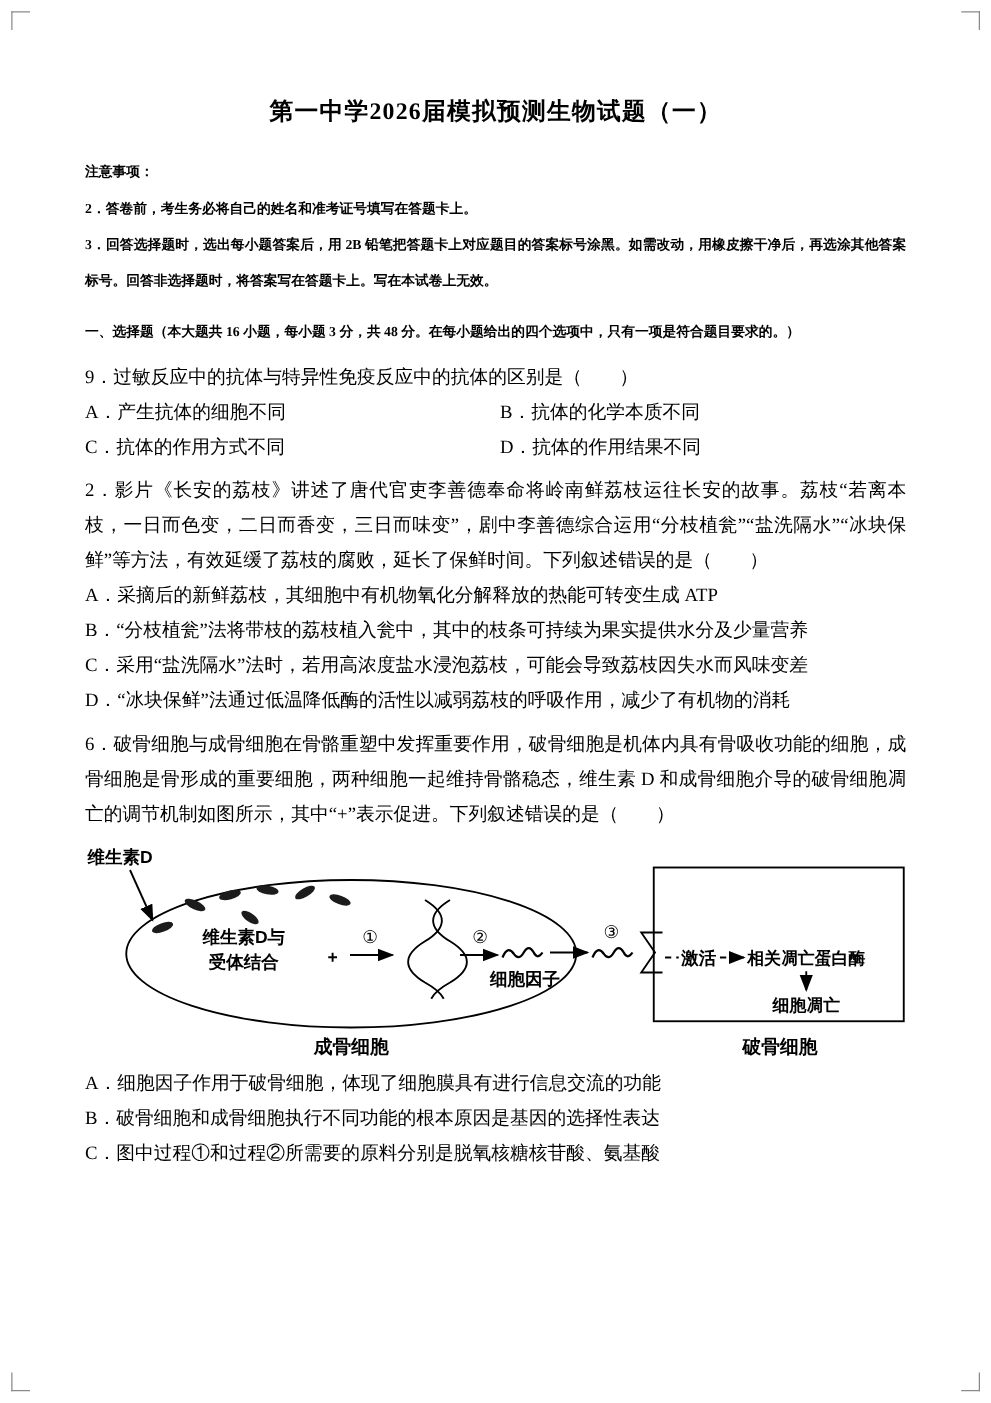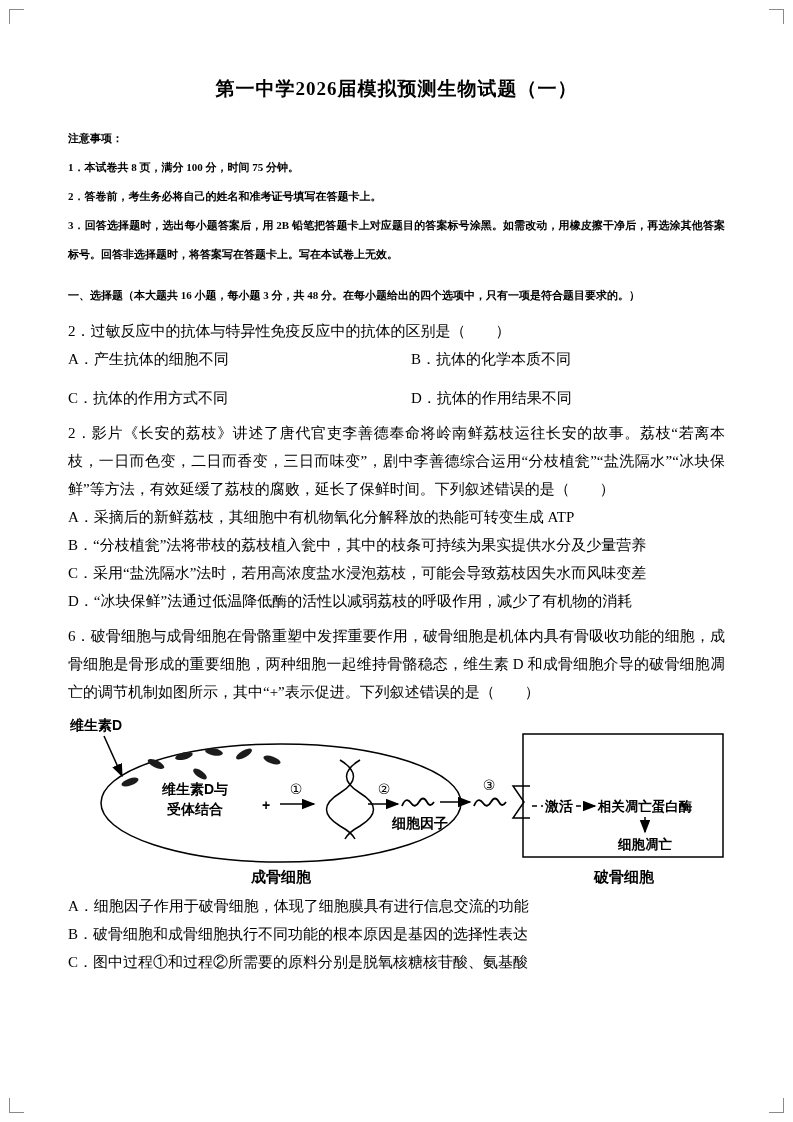--- a/index.html
+++ b/index.html
@@ -17,21 +17,21 @@
   .corner.bl { bottom:9px; left:9px;  border-bottom:1px solid #8a8a8a; border-left:1px solid #8a8a8a; }
   .corner.br { bottom:9px; right:9px; border-bottom:1px solid #8a8a8a; border-right:1px solid #8a8a8a; }
 
   .content { position:absolute; top:76px; left:68px; width:657px; }
   .title { font-size:19px; font-weight:bold; text-align:center; margin:0 0 22px 0; letter-spacing:1px; }
   .p  { font-size:11px; line-height:29px; text-align:justify; margin:0; }
   .bold { font-weight:bold; }
   .sec { margin-top:12px; }
   .q { margin-top:7px; }
   .qp { font-size:15px; line-height:28px; text-align:justify; margin:0; }
-  .opt-grid { display:grid; grid-template-columns:332px 1fr; font-size:15px; line-height:28px;gap:11px; }
+  .opt-grid { display:grid; grid-template-columns:332px 1fr; font-size:15px; line-height:28px; }
   .opt { display:block; }
 
   .diagram-wrap { margin:8px 0 2px 0; }
   .shape   { fill:none; stroke:#000; stroke-width:1.5; }
   .arr     { fill:none; stroke:#000; stroke-width:1.5; marker-end:url(#ah); }
   .dash    { fill:none; stroke:#000; stroke-width:1.5; stroke-dasharray:5 4; }
   .dasharr { fill:none; stroke:#000; stroke-width:1.5; stroke-dasharray:5 4; marker-end:url(#ah); }
   .squig   { fill:none; stroke:#000; stroke-width:1.8; }
   .helix   { fill:none; stroke:#000; stroke-width:1.5; }
   .blob    { fill:#1c1c1c; }
@@ -46,28 +46,27 @@
 <div class="corner tl"></div>
 <div class="corner tr"></div>
 <div class="corner bl"></div>
 <div class="corner br"></div>
 
 <div class="content">
 
   <h1 class="title">第一中学2026届模拟预测生物试题（一）</h1>
 
   <p class="p bold">注意事项：</p>
-  <p class="p bold">1．本试卷共 8 页，满分 100 分，时间 75 分钟。</p>
   <p class="p bold">2．答卷前，考生务必将自己的姓名和准考证号填写在答题卡上。</p>
   <p class="p bold">3．回答选择题时，选出每小题答案后，用 2B 铅笔把答题卡上对应题目的答案标号涂黑。如需改动，用橡皮擦干净后，再选涂其他答案标号。回答非选择题时，将答案写在答题卡上。写在本试卷上无效。</p>
 
   <p class="p bold sec">一、选择题（本大题共 16 小题，每小题 3 分，共 48 分。在每小题给出的四个选项中，只有一项是符合题目要求的。）</p>
 
   <div class="q">
-    <p class="qp">2．过敏反应中的抗体与特异性免疫反应中的抗体的区别是（　　）</p>
+    <p class="qp">9．过敏反应中的抗体与特异性免疫反应中的抗体的区别是（　　）</p>
     <div class="opt-grid">
       <span class="opt">A．产生抗体的细胞不同</span>
       <span class="opt">B．抗体的化学本质不同</span>
       <span class="opt">C．抗体的作用方式不同</span>
       <span class="opt">D．抗体的作用结果不同</span>
     </div>
   </div>
 
   <div class="q">
     <p class="qp">2．影片《长安的荔枝》讲述了唐代官吏李善德奉命将岭南鲜荔枝运往长安的故事。荔枝“若离本枝，一日而色变，二日而香变，三日而味变”，剧中李善德综合运用“分枝植瓮”“盐洗隔水”“冰块保鲜”等方法，有效延缓了荔枝的腐败，延长了保鲜时间。下列叙述错误的是（　　）</p>

